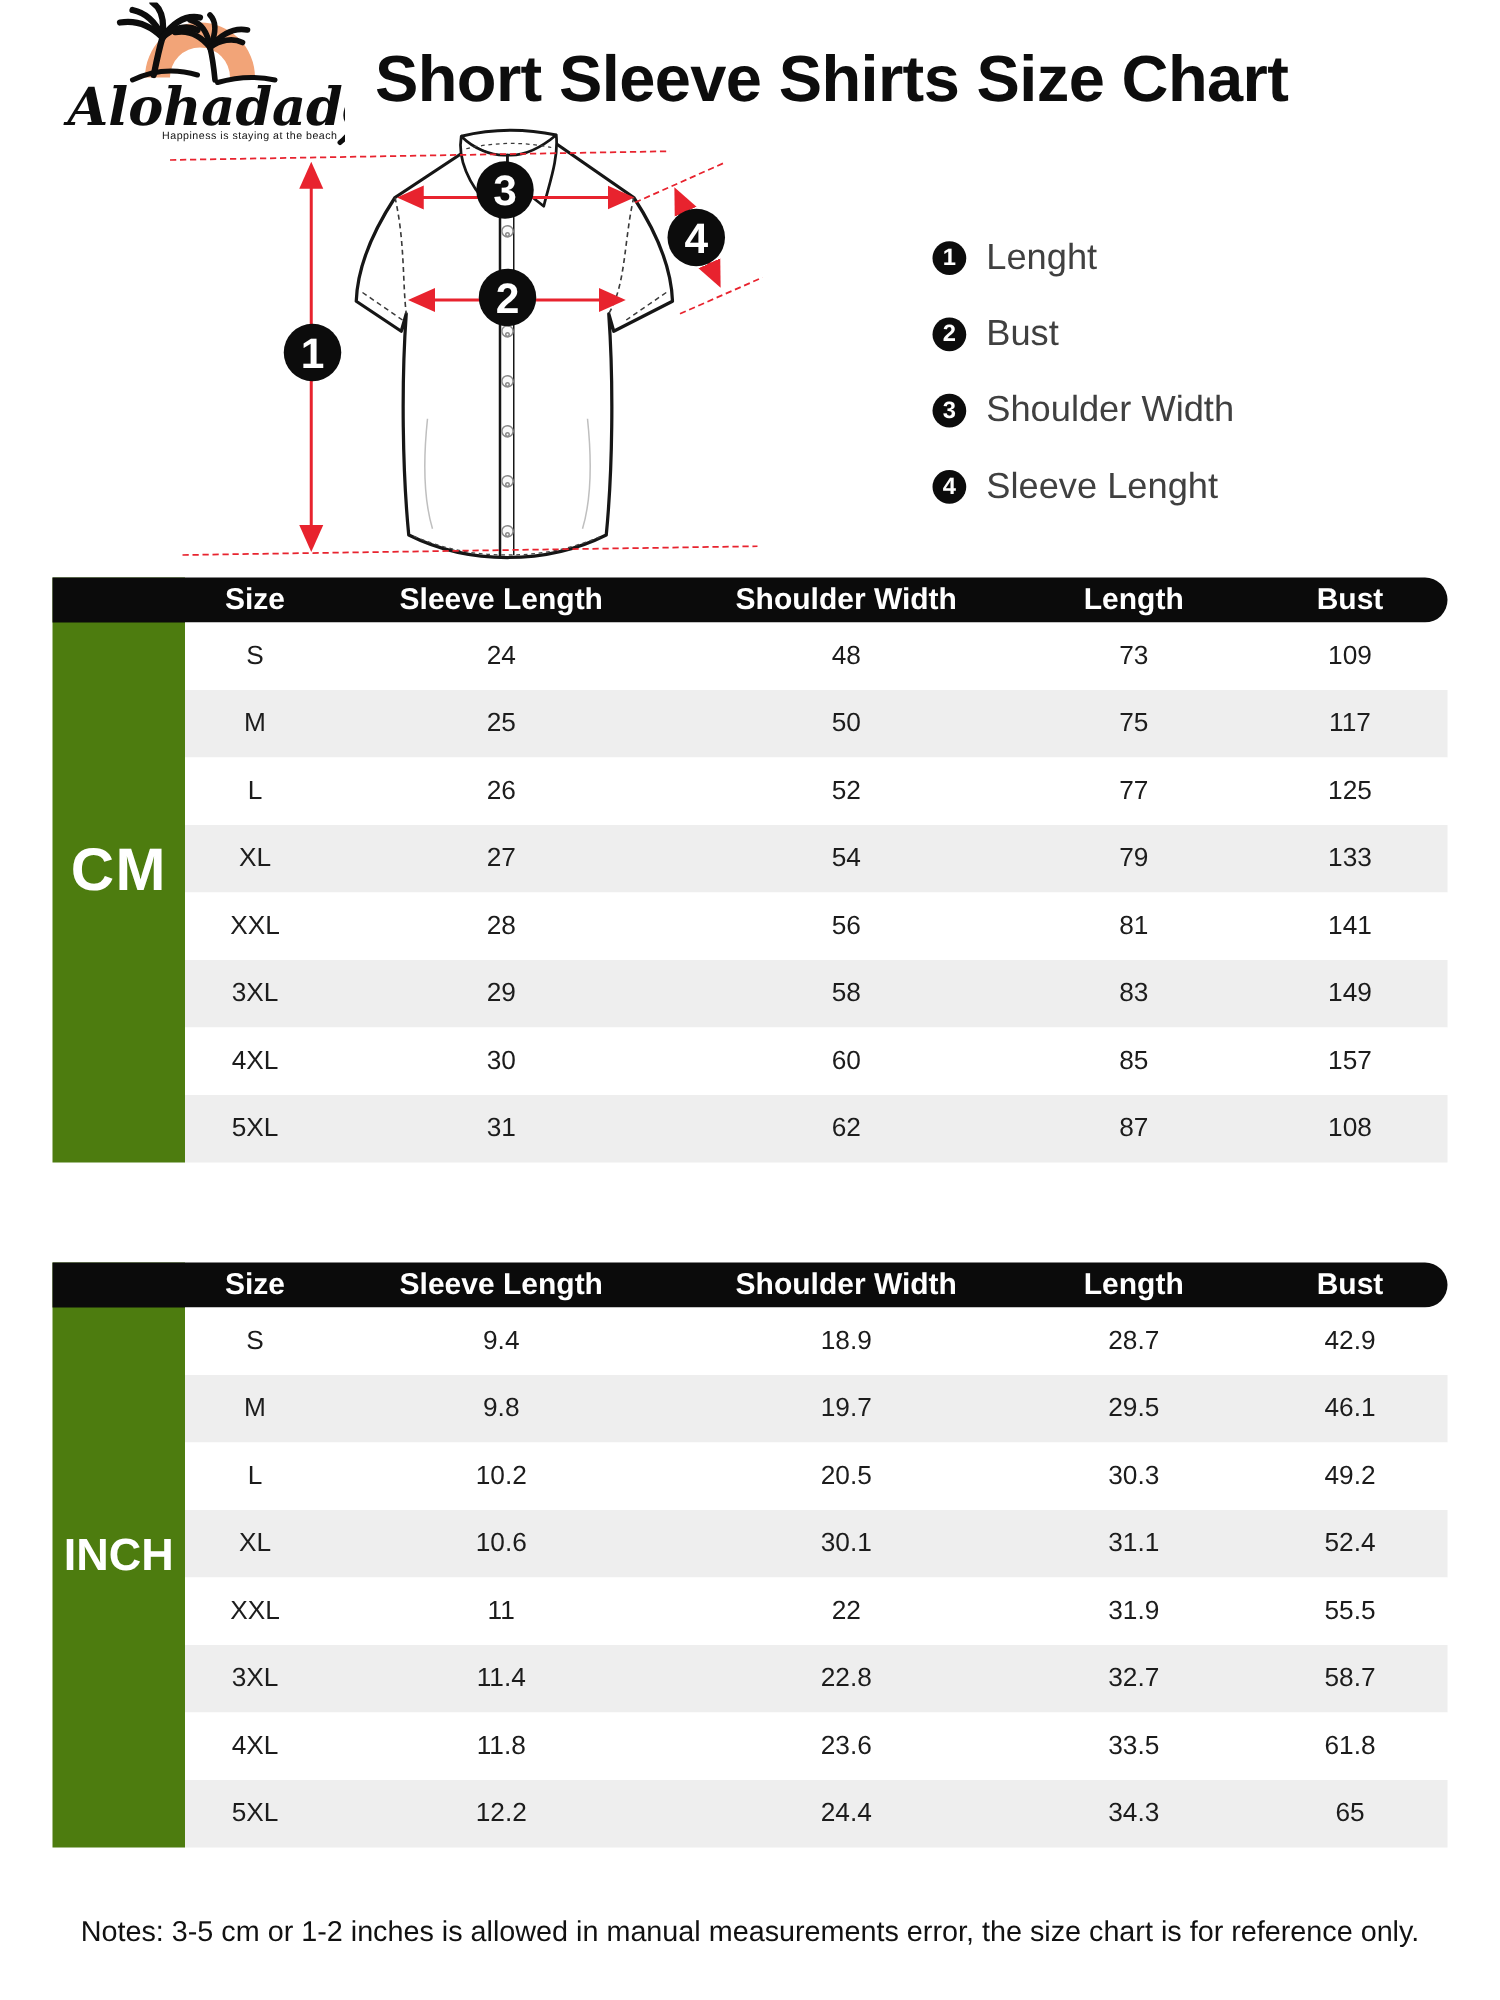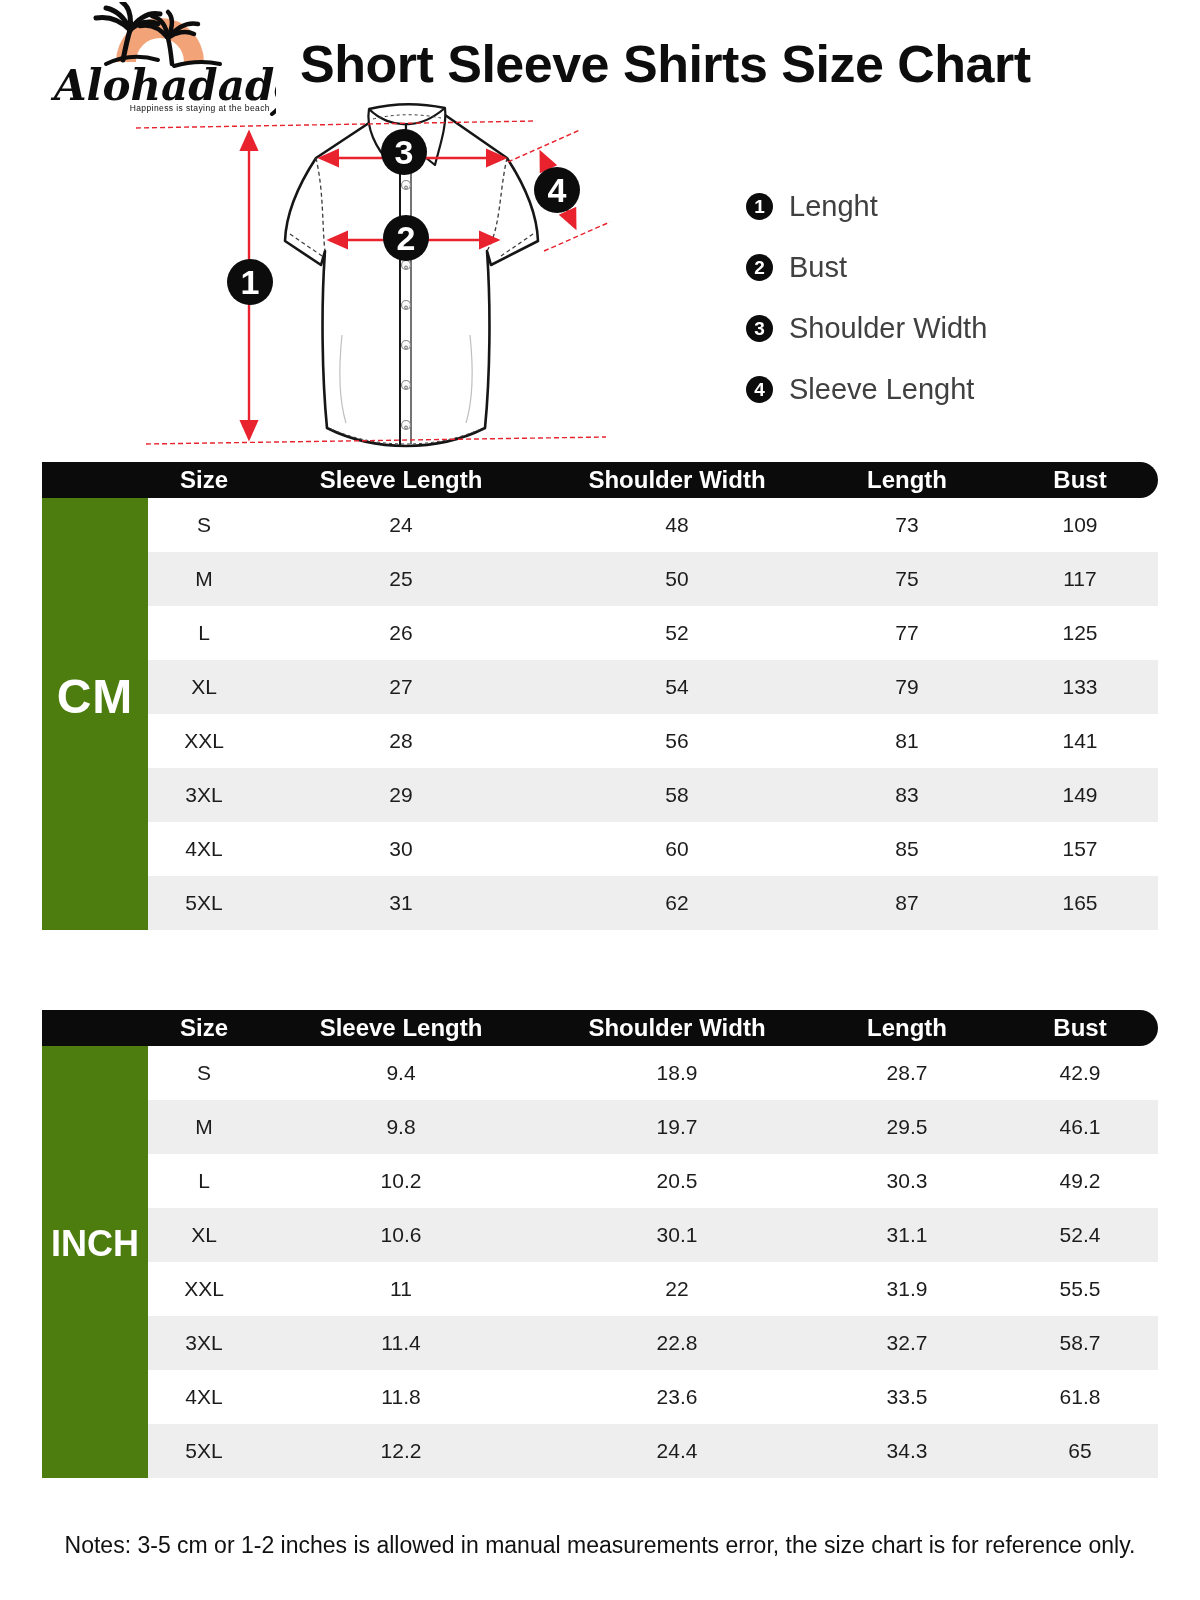--- a/index.html
+++ b/index.html
@@ -235,21 +235,21 @@
         <div class="t-cell">30</div>
         <div class="t-cell">60</div>
         <div class="t-cell">85</div>
         <div class="t-cell">157</div>
       </div>
       <div class="t-row alt">
         <div class="t-cell">5XL</div>
         <div class="t-cell">31</div>
         <div class="t-cell">62</div>
         <div class="t-cell">87</div>
-        <div class="t-cell">165</div>
+        <div class="t-cell">108</div>
       </div>
     </div>
 </div>
 
 <div class="size-table inch" style="top:1010px;">
   <div class="unit-rail">
     <div class="unit-label">INCH</div>
   </div>
   <div class="t-head">
     <div></div>

